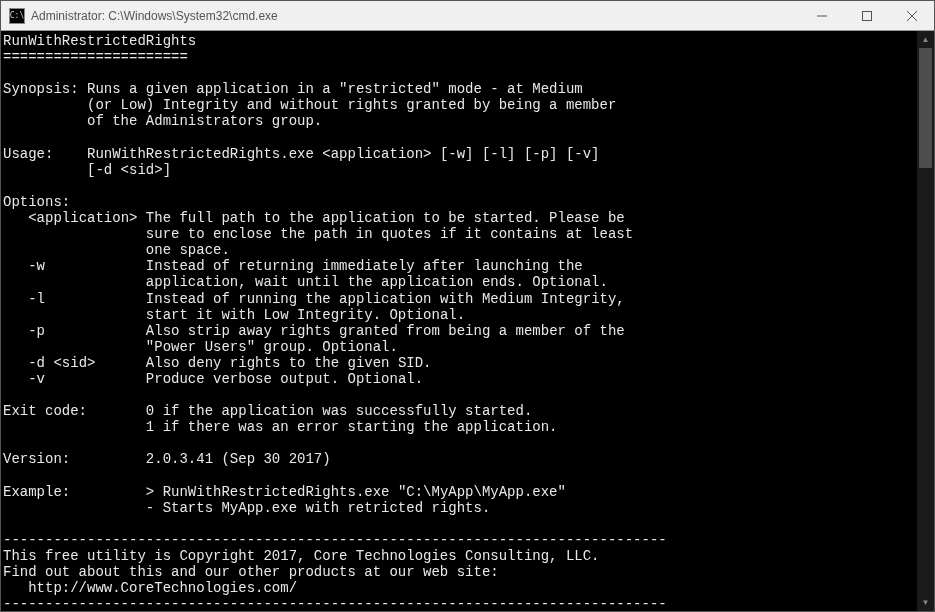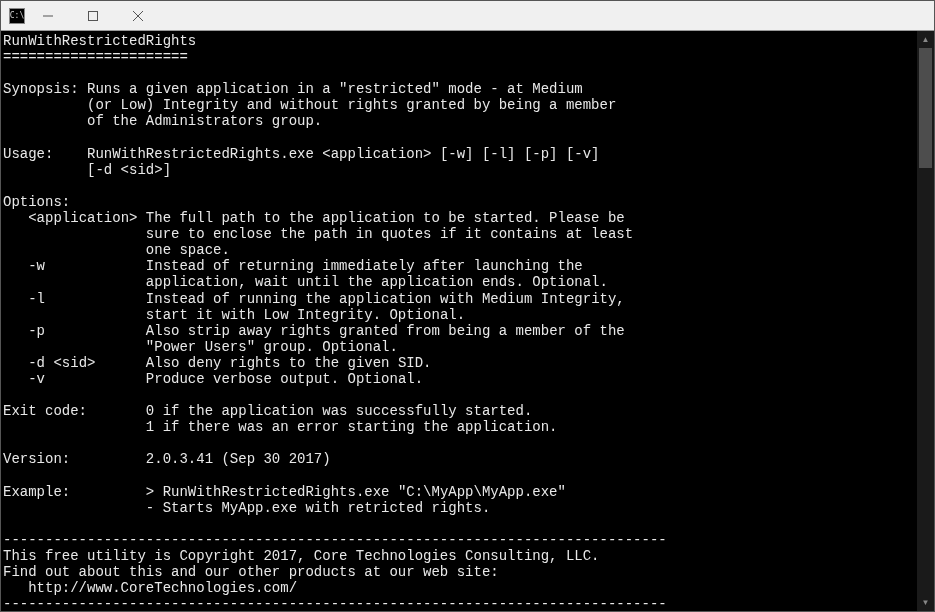--- a/index.html
+++ b/index.html
@@ -107,20 +107,21 @@
     background: #4d4d4d;
   }
 </style>
 </head>
 <body>
 
 <div class="window">
 
   <div class="titlebar">
     <div class="titlebar-icon">C:\</div>
+    <div class="titlebar-text">Administrator: C:\Windows\System32\cmd.exe</div>
     <div class="winbtn">
       <svg viewBox="0 0 10 10">
           <line x1="0" y1="5" x2="10" y2="5" stroke="#555" stroke-width="1"></line>
         </svg>
     </div>
     <div class="winbtn">
       <svg viewBox="0 0 10 10">
           <rect x="0.5" y="0.5" width="9" height="9" fill="none" stroke="#555" stroke-width="1"></rect>
         </svg>
     </div>

